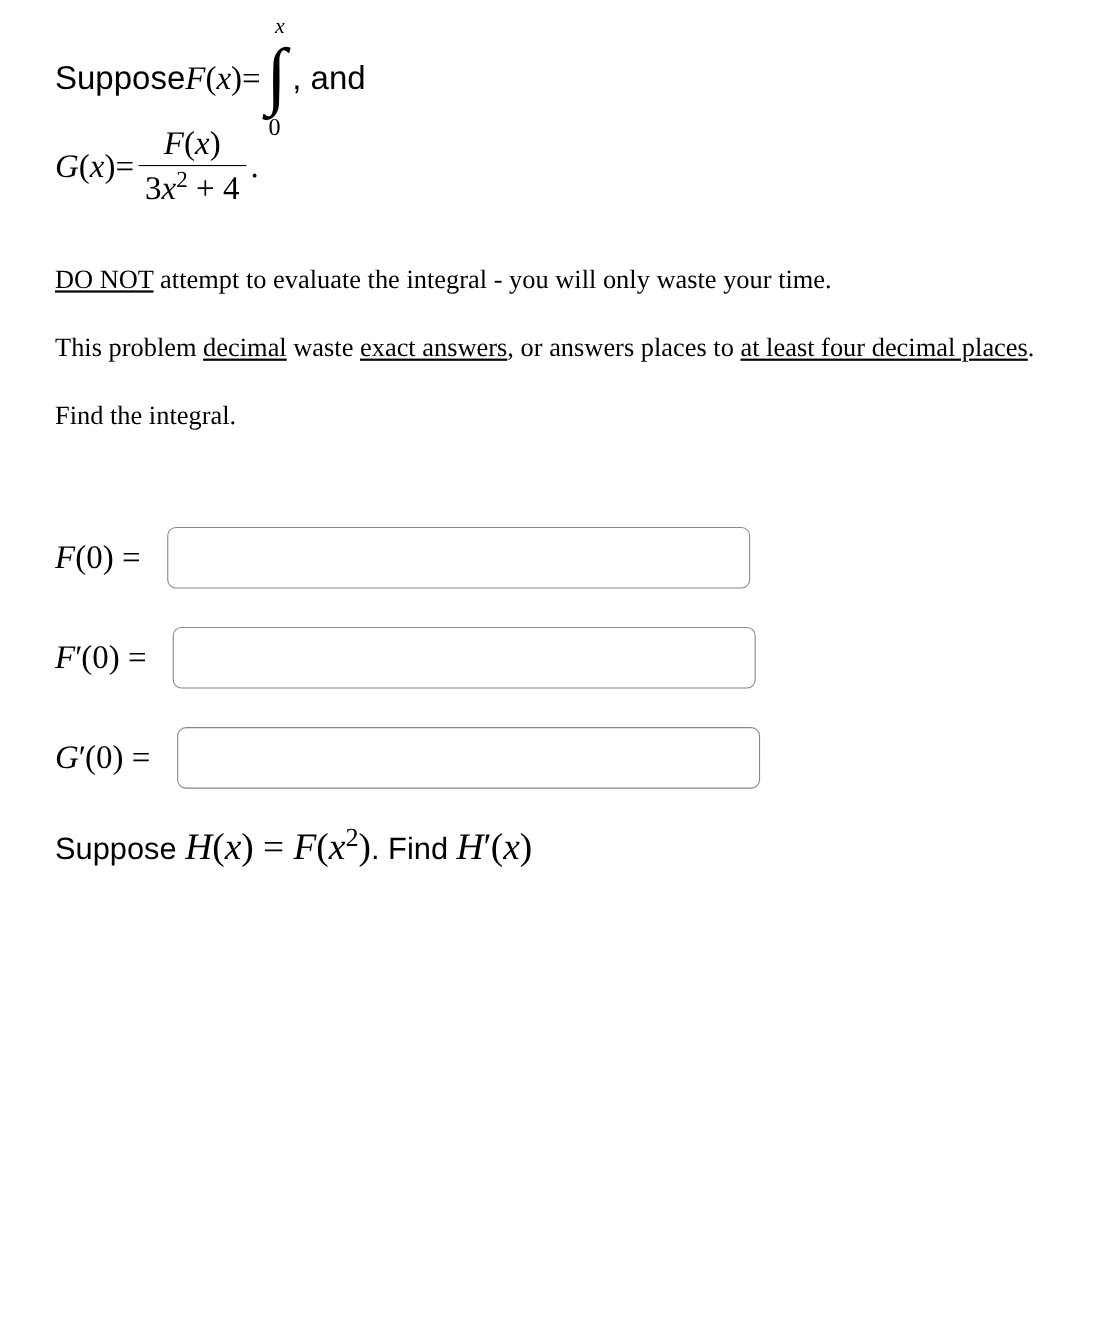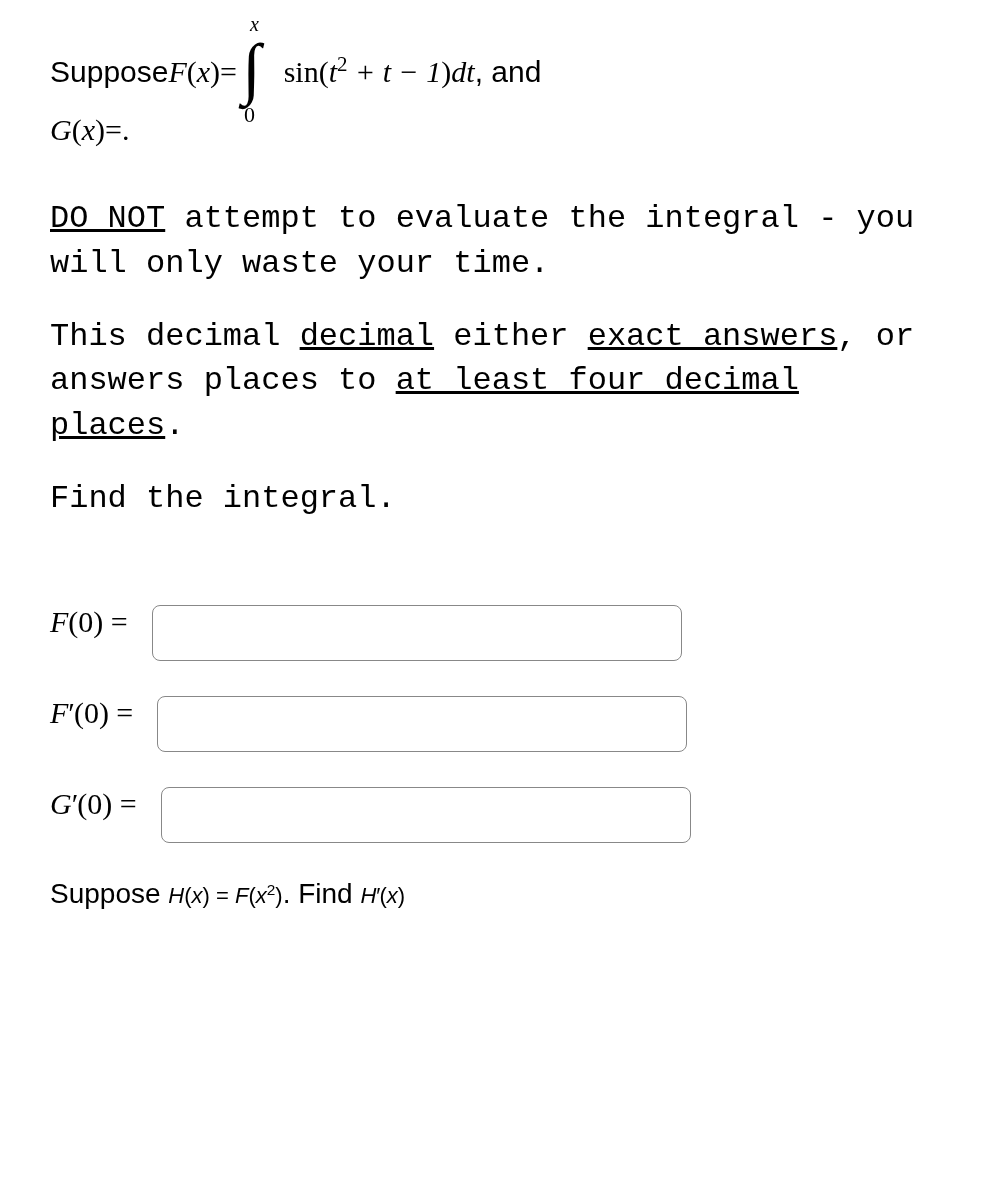--- a/index.html
+++ b/index.html
@@ -78,31 +78,31 @@
     }
     .frac-den {
       padding: 4px 6px 0 6px;
     }
     .sup {
       font-size: 0.7em;
       vertical-align: super;
       line-height: 0;
     }
     .instruction {
-      font-family: Liberation Mono, monospace;
-      font-size: 32px;
+      font-family: Liberation Serif, serif;
+      font-size: 24px;
       line-height: 1.4;
       margin-bottom: 28px;
     }
     .underline {
       text-decoration: underline;
     }
     .answer-row {
       display: flex;
-      align-items: flex-start;
+      align-items: center;
       margin-bottom: 35px;
       font-family: 'Cambria Math', 'Times New Roman', serif;
       font-size: 30px;
       gap: 12px;
     }
     .answer-label {
       margin-right: 12px;
     }
     .answer-input {
       border: 1.5px solid #888;
@@ -113,22 +113,22 @@
       font-size: 26px;
       font-family: inherit;
       background: #fff;
     }
     .final-question {
       font-family: 'Trebuchet MS', 'Lucida Sans Unicode', Arial, sans-serif;
       font-size: 28px;
       margin-top: 10px;
     }
     .final-math {
-      font-family: Liberation Sans, sans-serif;
-      font-size: 22px;
+      font-family: Liberation Serif, serif;
+      font-size: 34px;
     }
     .spacing-block {
       height: 55px;
     }
     .super-tight {
       letter-spacing: -1px;
     }
   </style>
 </head>
 <body>
@@ -140,41 +140,47 @@
   <span class="italic">x</span>
   <span>)</span>
   <span> = </span>
   <span class="integral-block">
     <span class="integral-limits">
       <span class="integral-sign">∫</span>
       <span class="integral-upper">x</span>
       <span class="integral-lower">0</span>
     </span>
   </span>
-  <span style="margin-left:18px;">
-    <span>sin</span><span>(</span><span class="italic">t</span><span class="sup">2</span><span class="italic"> + t − 1</span><span>)</span><span class="italic">dt</span>
-  </span>
   <span class="sans">, and</span>
 </div>
 
 <div class="math-line math-line-2">
   <span class="italic">G</span>
   <span>(</span>
   <span class="italic">x</span>
   <span>)</span>
   <span> = </span>
+  <span class="fraction">
+    <span class="frac-num">
+      <span class="italic">F</span><span>(</span><span class="italic">x</span><span>)</span>
+    </span>
+    <span class="frac-line"></span>
+    <span class="frac-den">
+      <span>3</span><span class="italic">x</span><span class="sup">2</span><span> + 4</span>
+    </span>
+  </span>
   <span>.</span>
 </div>
 
 <div class="instruction">
   <span class="underline" style="font-weight:normal;">DO NOT</span><span> attempt to evaluate the integral - you will only waste your time.</span>
 </div>
 
 <div class="instruction">
-  <span>This decimal </span><span class="underline">decimal</span><span> either </span><span class="underline">exact answers</span><span>, or answers places to </span><span class="underline">at least four decimal places</span><span>.</span>
+  <span>This problem </span><span class="underline">decimal</span><span> waste </span><span class="underline">exact answers</span><span>, or answers places to </span><span class="underline">at least four decimal places</span><span>.</span>
 </div>
 
 <div class="instruction">Find the integral.</div>
 
 <div class="spacing-block"></div>
 
 <div class="answer-row">
   <span class="answer-label">
     <span class="italic">F</span><span>(0) = </span>
   </span>

